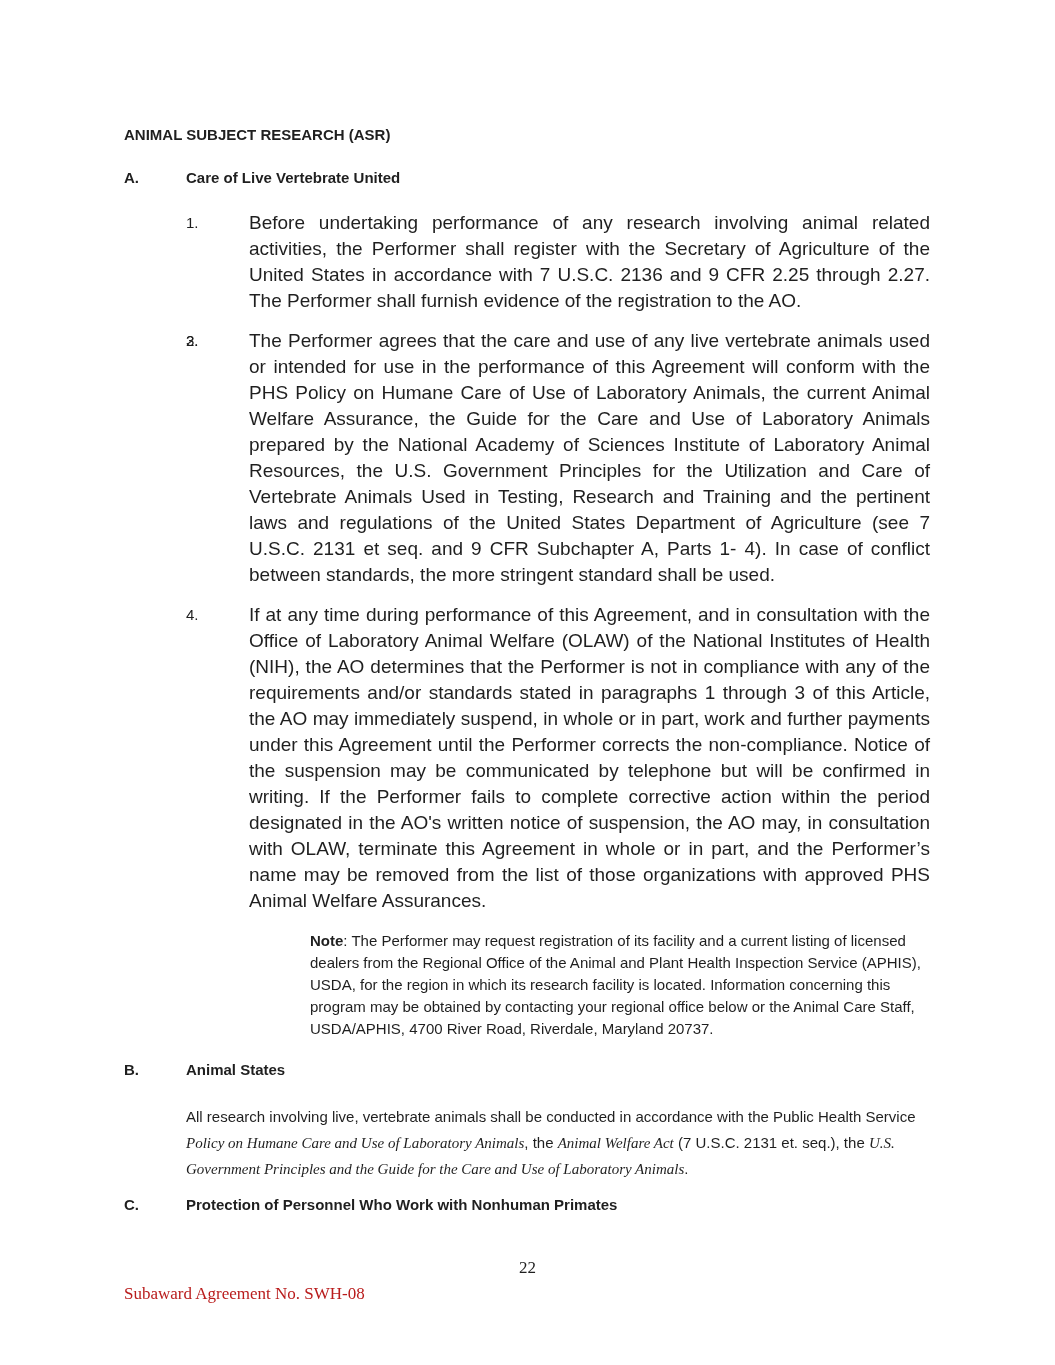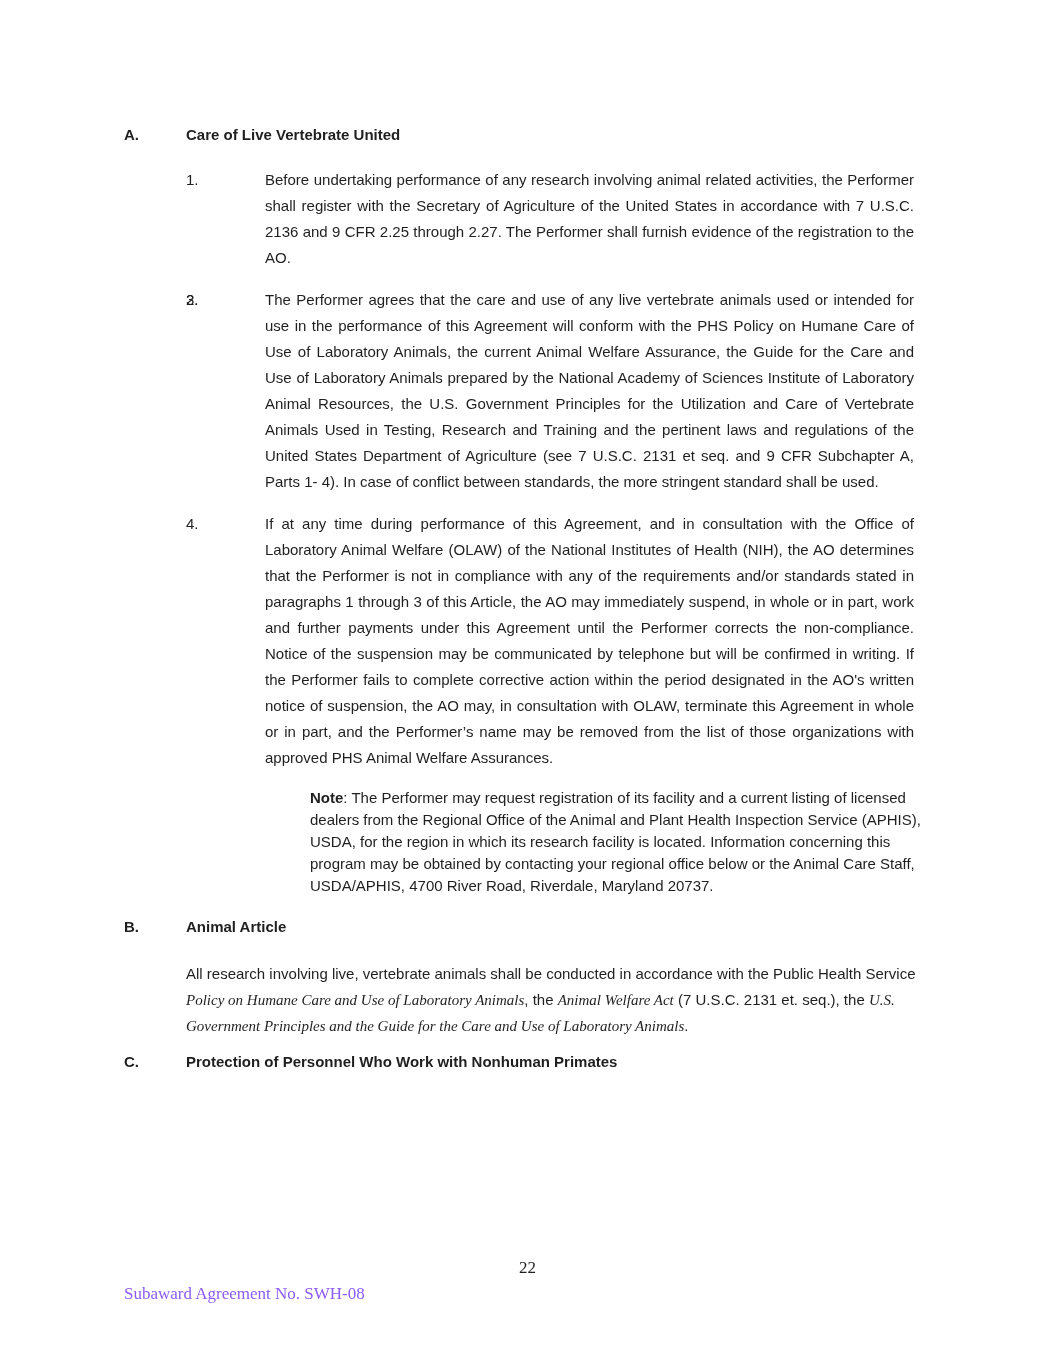--- a/index.html
+++ b/index.html
@@ -44,22 +44,22 @@
     margin: 0 0 14px 0;
   }
   .item-num {
     position: absolute;
     left: 62px;
     top: 0;
     font-size: 15px;
     line-height: 26px;
   }
   .item-text {
-    margin: 16px;
-    font-size: 15px;
+    margin: 0;
+    font-size: 19px;
     line-height: 26px;
     text-align: justify;
   }
   .note-block {
     margin: 16px 0 17px 186px;
     max-width: 622px;
     font-size: 15px;
     line-height: 22px;
     text-align: left;
   }
@@ -86,28 +86,29 @@
     line-height: 20px;
     color: #1f1f1f;
   }
   .footer-ref {
     position: absolute;
     top: 1284px;
     left: 124px;
     font-family: "Liberation Serif", serif;
     font-size: 17px;
     line-height: 20px;
-    color: #8b5cf6;
+    color: #b91c1c;
   }
 </style>
 </head>
 <body>
 
 <div class="page">
 
+  <h1 class="doc-title">ANIMAL SUBJECT RESEARCH (ASR)</h1>
 
   <div class="section">
     <div class="sec-head">
       <span class="sec-label">A.</span>
       <span class="sec-title">Care of Live Vertebrate United</span>
     </div>
 
     <div class="item">
       <span class="item-num">1.</span>
       <p class="item-text">Before undertaking performance of any research involving animal related activities, the Performer shall register with the Secretary of Agriculture of the United States in accordance with 7 U.S.C. 2136 and 9 CFR 2.25 through 2.27. The Performer shall furnish evidence of the registration to the AO.</p>
@@ -128,21 +129,21 @@
     </div>
 
     <div class="note-block">
       <span class="note-label">Note</span><span>: The Performer may request registration of its facility and a current listing of licensed dealers from the Regional Office of the Animal and Plant Health Inspection Service (APHIS), USDA, for the region in which its research facility is located. Information concerning this program may be obtained by contacting your regional office below or the Animal Care Staff, USDA/APHIS, 4700 River Road, Riverdale, Maryland 20737.</span>
     </div>
   </div>
 
   <div class="section">
     <div class="sec-head">
       <span class="sec-label">B.</span>
-      <span class="sec-title">Animal Article</span>
+      <span class="sec-title">Animal States</span>
     </div>
     <p class="sec-body sec-b-gap"><span>All research involving live, vertebrate animals shall be conducted in accordance with the Public Health Service </span><span class="italic">Policy on Humane Care and Use of Laboratory Animals</span><span>, the </span><span class="italic">Animal Welfare Act</span><span> (7 U.S.C. 2131 et. seq.), the </span><span class="italic">U.S. Government Principles and the Guide for the Care and Use of Laboratory Animals</span><span>.</span></p>
   </div>
 
   <div class="section section-c">
     <div class="sec-head">
       <span class="sec-label">C.</span>
       <span class="sec-title">Protection of Personnel Who Work with Nonhuman Primates</span>
     </div>
   </div>

